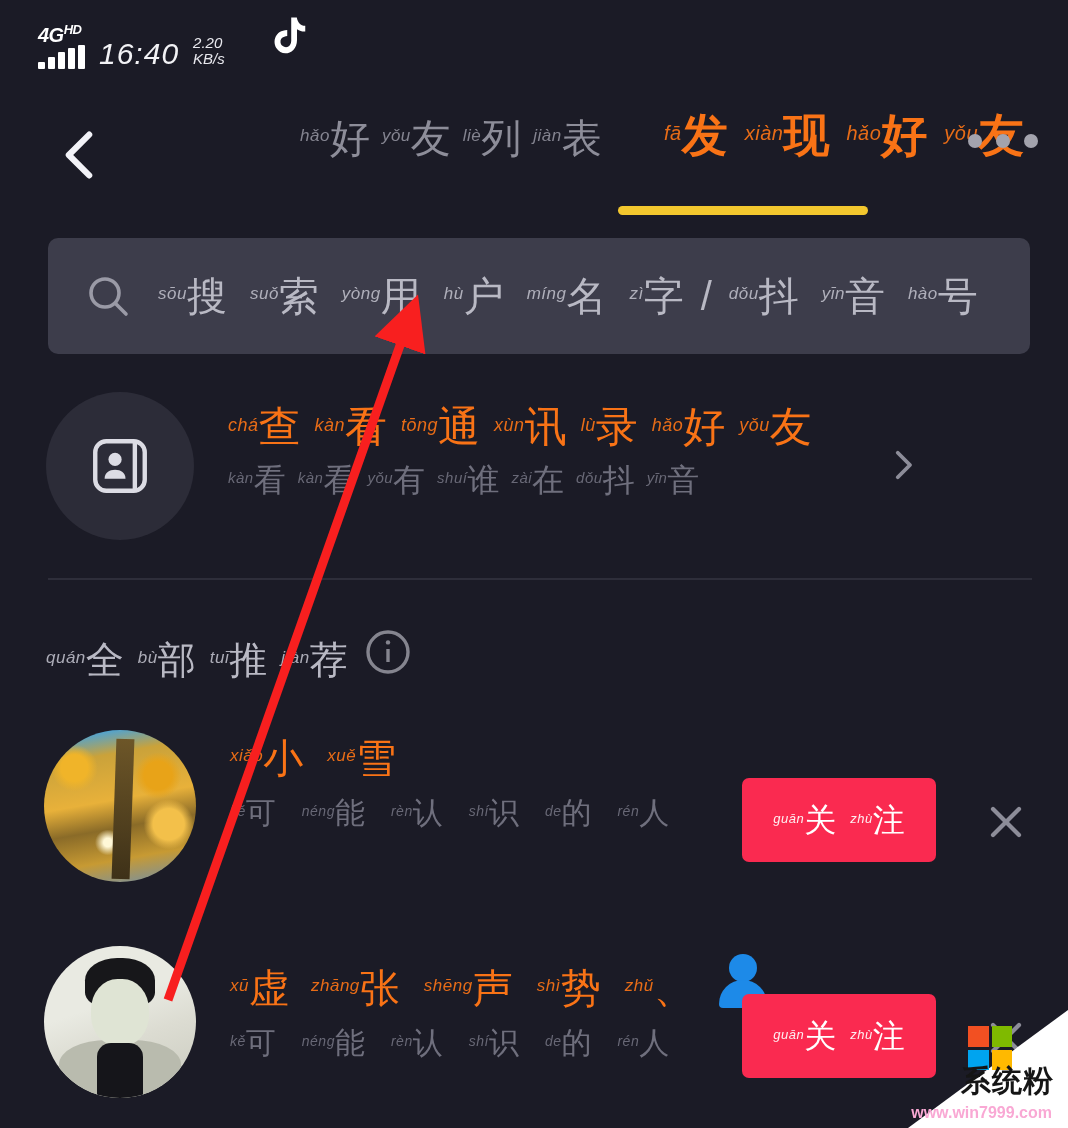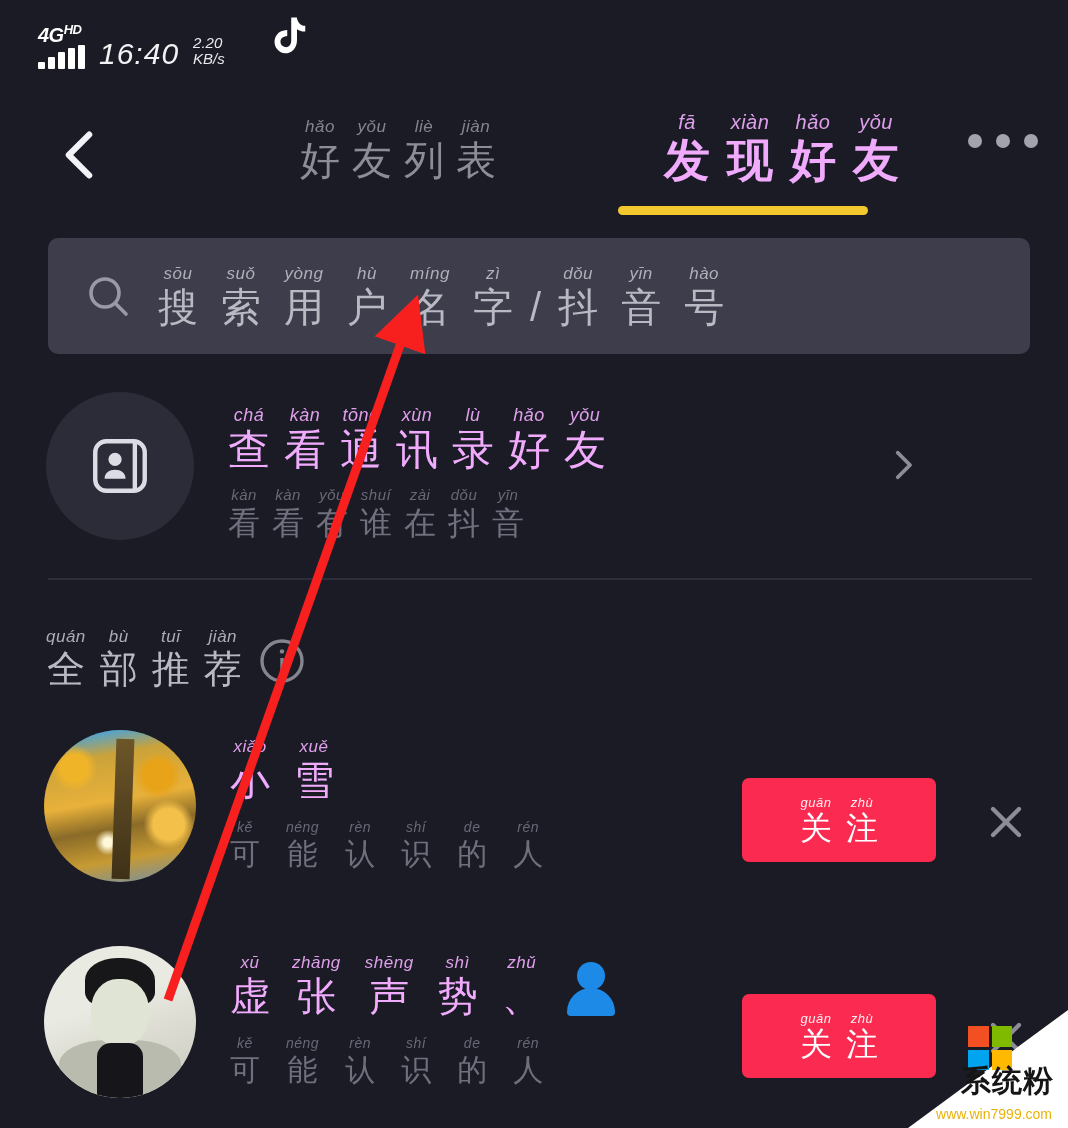--- a/index.html
+++ b/index.html
@@ -89,33 +89,33 @@
   .arrow-svg { position:absolute; left:0; top:0; width:1068px; height:1128px; pointer-events:none; }
 
   
   .wm { position:absolute; right:0; bottom:0; width:160px; height:118px; overflow:hidden; }
   .wm-tri { position:absolute; right:0; bottom:0; width:0; height:0; border-left:160px solid transparent; border-bottom:118px solid #fff; }
   .wm-logo { position:absolute; right:56px; bottom:58px; width:44px; height:44px; display:grid; grid-template-columns:1fr 1fr; grid-template-rows:1fr 1fr; gap:3px; }
   .wm-logo i { display:block; }
   .wm-logo i:nth-child(1){background:#f25022;} .wm-logo i:nth-child(2){background:#7fba00;}
   .wm-logo i:nth-child(3){background:#00a4ef;} .wm-logo i:nth-child(4){background:#ffb900;}
   .wm-title { position:absolute; right:14px; bottom:26px; font-size:30px; font-weight:bold; color:#151515; letter-spacing:1px; }
-  .wm-url { position:absolute; right:16px; bottom:6px; font-size:14px; color:#eab308; }
-
-  
-  .rb { display:inline-flex; flex-direction:column; align-items:center; line-height:1; }
+  .wm-url { position:absolute; right:16px; bottom:6px; font-size:16px; color:#f9a8d4;font-weight:bold; }
+
+  
+  .rb { display:inline-flex; flex-direction:row; align-items:center; line-height:1; }
   .rb > .p { font-size:17px; color:inherit; opacity:.92; margin-bottom:5px; font-style:italic; letter-spacing:.5px; }
   .rb > .c { font-size:40px; color:inherit; font-weight:500; }
   .grp { display:flex; align-items:flex-end; }
   .grp.gap-s > .rb { margin-right:12px; }
   .grp.gap-m > .rb { margin-right:17px; }
 
   .c-dim { color:#8d8d99; }
   .c-mid { color:#b9b9c4; }
-  .c-bright { color:#f0abfc; }
+  .c-bright { color:#f97316; }
   .c-sub { color:#6f6f7d; }
   .c-white { color:#fff; }
 
   
   .sz-tab .p { font-size:17px; } .sz-tab .c { font-size:40px; }
   .sz-tabact .p { font-size:20px; } .sz-tabact .c { font-size:46px; font-weight:700; }
   .sz-search .p { font-size:17px; } .sz-search .c { font-size:40px; }
   .sz-title .p { font-size:18px; } .sz-title .c { font-size:42px; }
   .sz-sub .p { font-size:15px; } .sz-sub .c { font-size:32px; }
   .sz-sec .p { font-size:17px; } .sz-sec .c { font-size:38px; }

